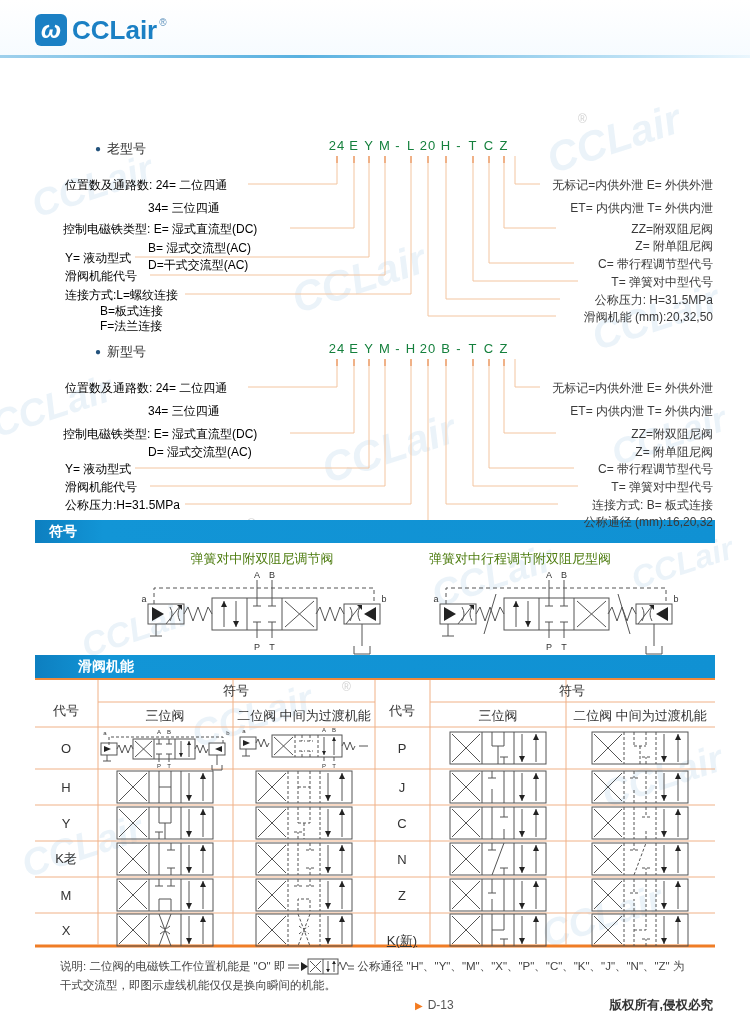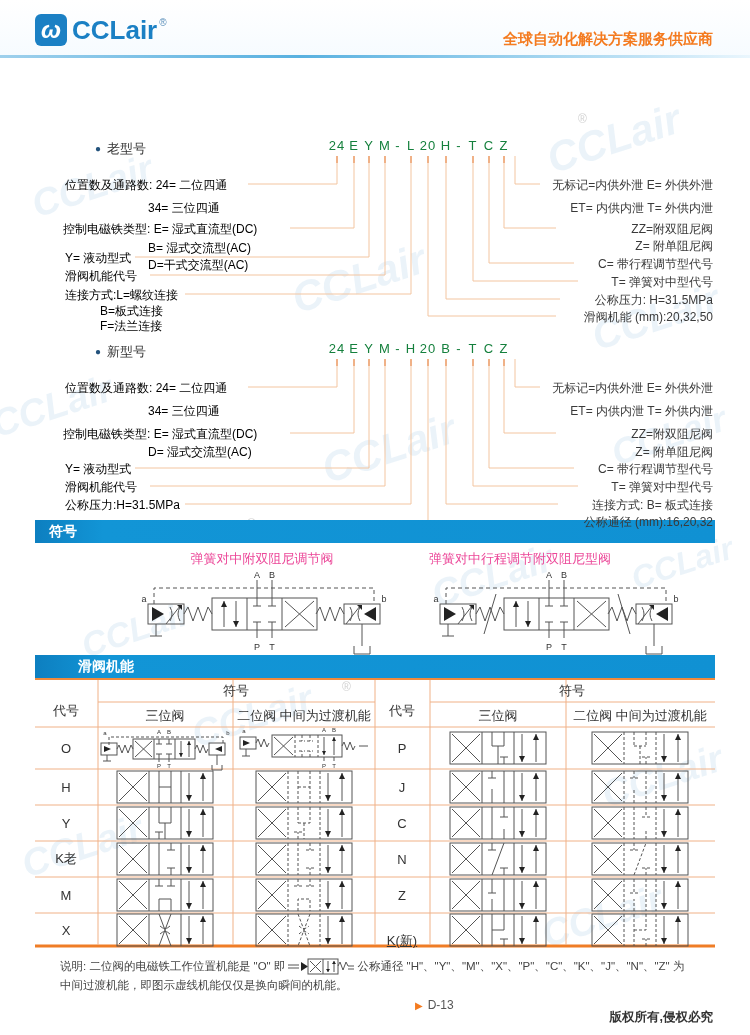--- a/index.html
+++ b/index.html
@@ -12,21 +12,21 @@
        color:#fff;font-size:14px;font-weight:bold;line-height:23px;padding-left:14px;box-sizing:border-box;}
   .codechar{position:absolute;transform:translateX(-50%);font-size:13px;color:#15803d;letter-spacing:1px;white-space:nowrap;}
   .bullet{color:#23527c;font-size:10px;margin-right:6px;vertical-align:1px;}
   .modlabel{font-size:13px;color:#333;}
   .wm{position:absolute;color:rgba(30,120,190,0.09);font-style:italic;font-weight:bold;
       transform:rotate(-18deg);pointer-events:none;white-space:nowrap;}
   .regwm{position:absolute;color:rgba(60,60,60,0.25);font-size:12px;}
   .hdrcell{position:absolute;font-size:13px;color:#333;white-space:nowrap;transform:translateX(-50%);}
   .codecell{position:absolute;font-size:13px;color:#333;white-space:nowrap;transform:translate(-50%,-50%);}
   .vcell{position:absolute;transform:translate(-50%,-50%);line-height:0;}
-  .symtitle{position:absolute;font-size:13px;color:#ec4899;white-space:nowrap;transform:translateX(-50%);}
+  .symtitle{position:absolute;font-size:13px;color:#4d7c0f;white-space:nowrap;transform:translateX(-50%);}
   .fnote{font-size:11.5px;color:#444;white-space:nowrap;}
   svg{overflow:visible;}
 </style>
 </head>
 <body>
 <div id="page">
 
 <div id="wm-layer" class="abs" style="left:0;top:0;width:750px;height:1035px;">
       <span class="wm" style="left: 545px; top: 115px; font-size: 42px;">CCLair</span>
       <span class="wm" style="left: 30px; top: 165px; font-size: 38px;">CCLair</span>
@@ -92,21 +92,20 @@
       <polyline points="504,366 504,433 556,433" fill="none" stroke="#f3c5a0" stroke-width="1"></polyline>
       <polyline points="515,359 515,387 540,387" fill="none" stroke="#f3c5a0" stroke-width="1"></polyline>
     </svg>
 
 <div class="abs" style="left:0;top:0;width:750px;height:58px;background:linear-gradient(180deg,#ffffff,#f6fbff);">
   <div class="abs" style="left:35px;top:12px;height:36px;display:flex;align-items:center;">
     <span style="display:inline-flex;align-items:center;justify-content:center;width:32px;height:32px;background:#1b80c4;border-radius:6px;color:#fff;font-size:24px;font-style:italic;font-weight:bold;">ω</span>
     <span style="margin-left:5px;font-size:26px;font-weight:bold;color:#1b80c4;">CCLair</span>
     <span style="font-size:10px;color:#5a8fba;vertical-align:top;margin:-16px 0 0 2px;">®</span>
   </div>
-  <div class="abs" style="right:37px;top:30px;font-size:15px;font-weight:bold;color:#f47b20;">全球自动化解决方案服务供应商</div>
   <div class="abs" style="left:0;top:55px;width:750px;height:3px;background:linear-gradient(90deg,#9ed0ec,#59b1e0 40%,#bfe2f5 85%,#eaf6fd);"></div>
 </div>
 
 <div class="abs bar" style="top:520px;">
   <span>符号</span>
 </div>
 <div class="abs bar" style="top:655px;padding-left:43px;">
   <span>滑阀机能</span>
 </div>
 
@@ -770,21 +769,21 @@
           <line x1="40" y1="6" x2="40" y2="17"></line>
           <polygon points="38,14 42,14 40,17" fill="#222" stroke="none"></polygon>
           <line x1="46" y1="6" x2="46" y2="17"></line>
           <polygon points="44,9 48,9 46,6" fill="#222" stroke="none"></polygon>
           <path d="M50 11 l2 -4 l3 8 l3 -8 l2 4" fill="none"></path>
           <line x1="60" y1="11" x2="66" y2="11"></line>
           <line x1="60" y1="14" x2="66" y2="14"></line>
         </svg></span>
   <span class="fnote">公称通径 "H"、"Y"、"M"、"X"、"P"、"C"、"K"、"J"、"N"、"Z"  为</span>
 </div>
-<div class="abs fnote" style="left:60px;top:978px;">中间过渡机能，即图示虚线机能仅仅是换向瞬间的机能。</div>
+<div class="abs fnote" style="left:60px;top:978px;">干式交流型，即图示虚线机能仅仅是换向瞬间的机能。</div>
 
 <div class="abs" style="left:415px;top:998px;font-size:12px;color:#555;display:flex;align-items:center;gap:5px;">
   <span style="color:#f47b20;font-size:10px;">▶</span>
   <span>D-13</span>
 </div>
-<div class="abs" style="right:37px;top:997px;font-size:12.5px;font-weight:bold;color:#333;margin-top:12px;">版权所有,侵权必究</div>
+<div class="abs" style="right:37px;top:997px;font-size:12.5px;font-weight:bold;color:#333;">版权所有,侵权必究</div>
 
 </div>
 
 </body></html>

